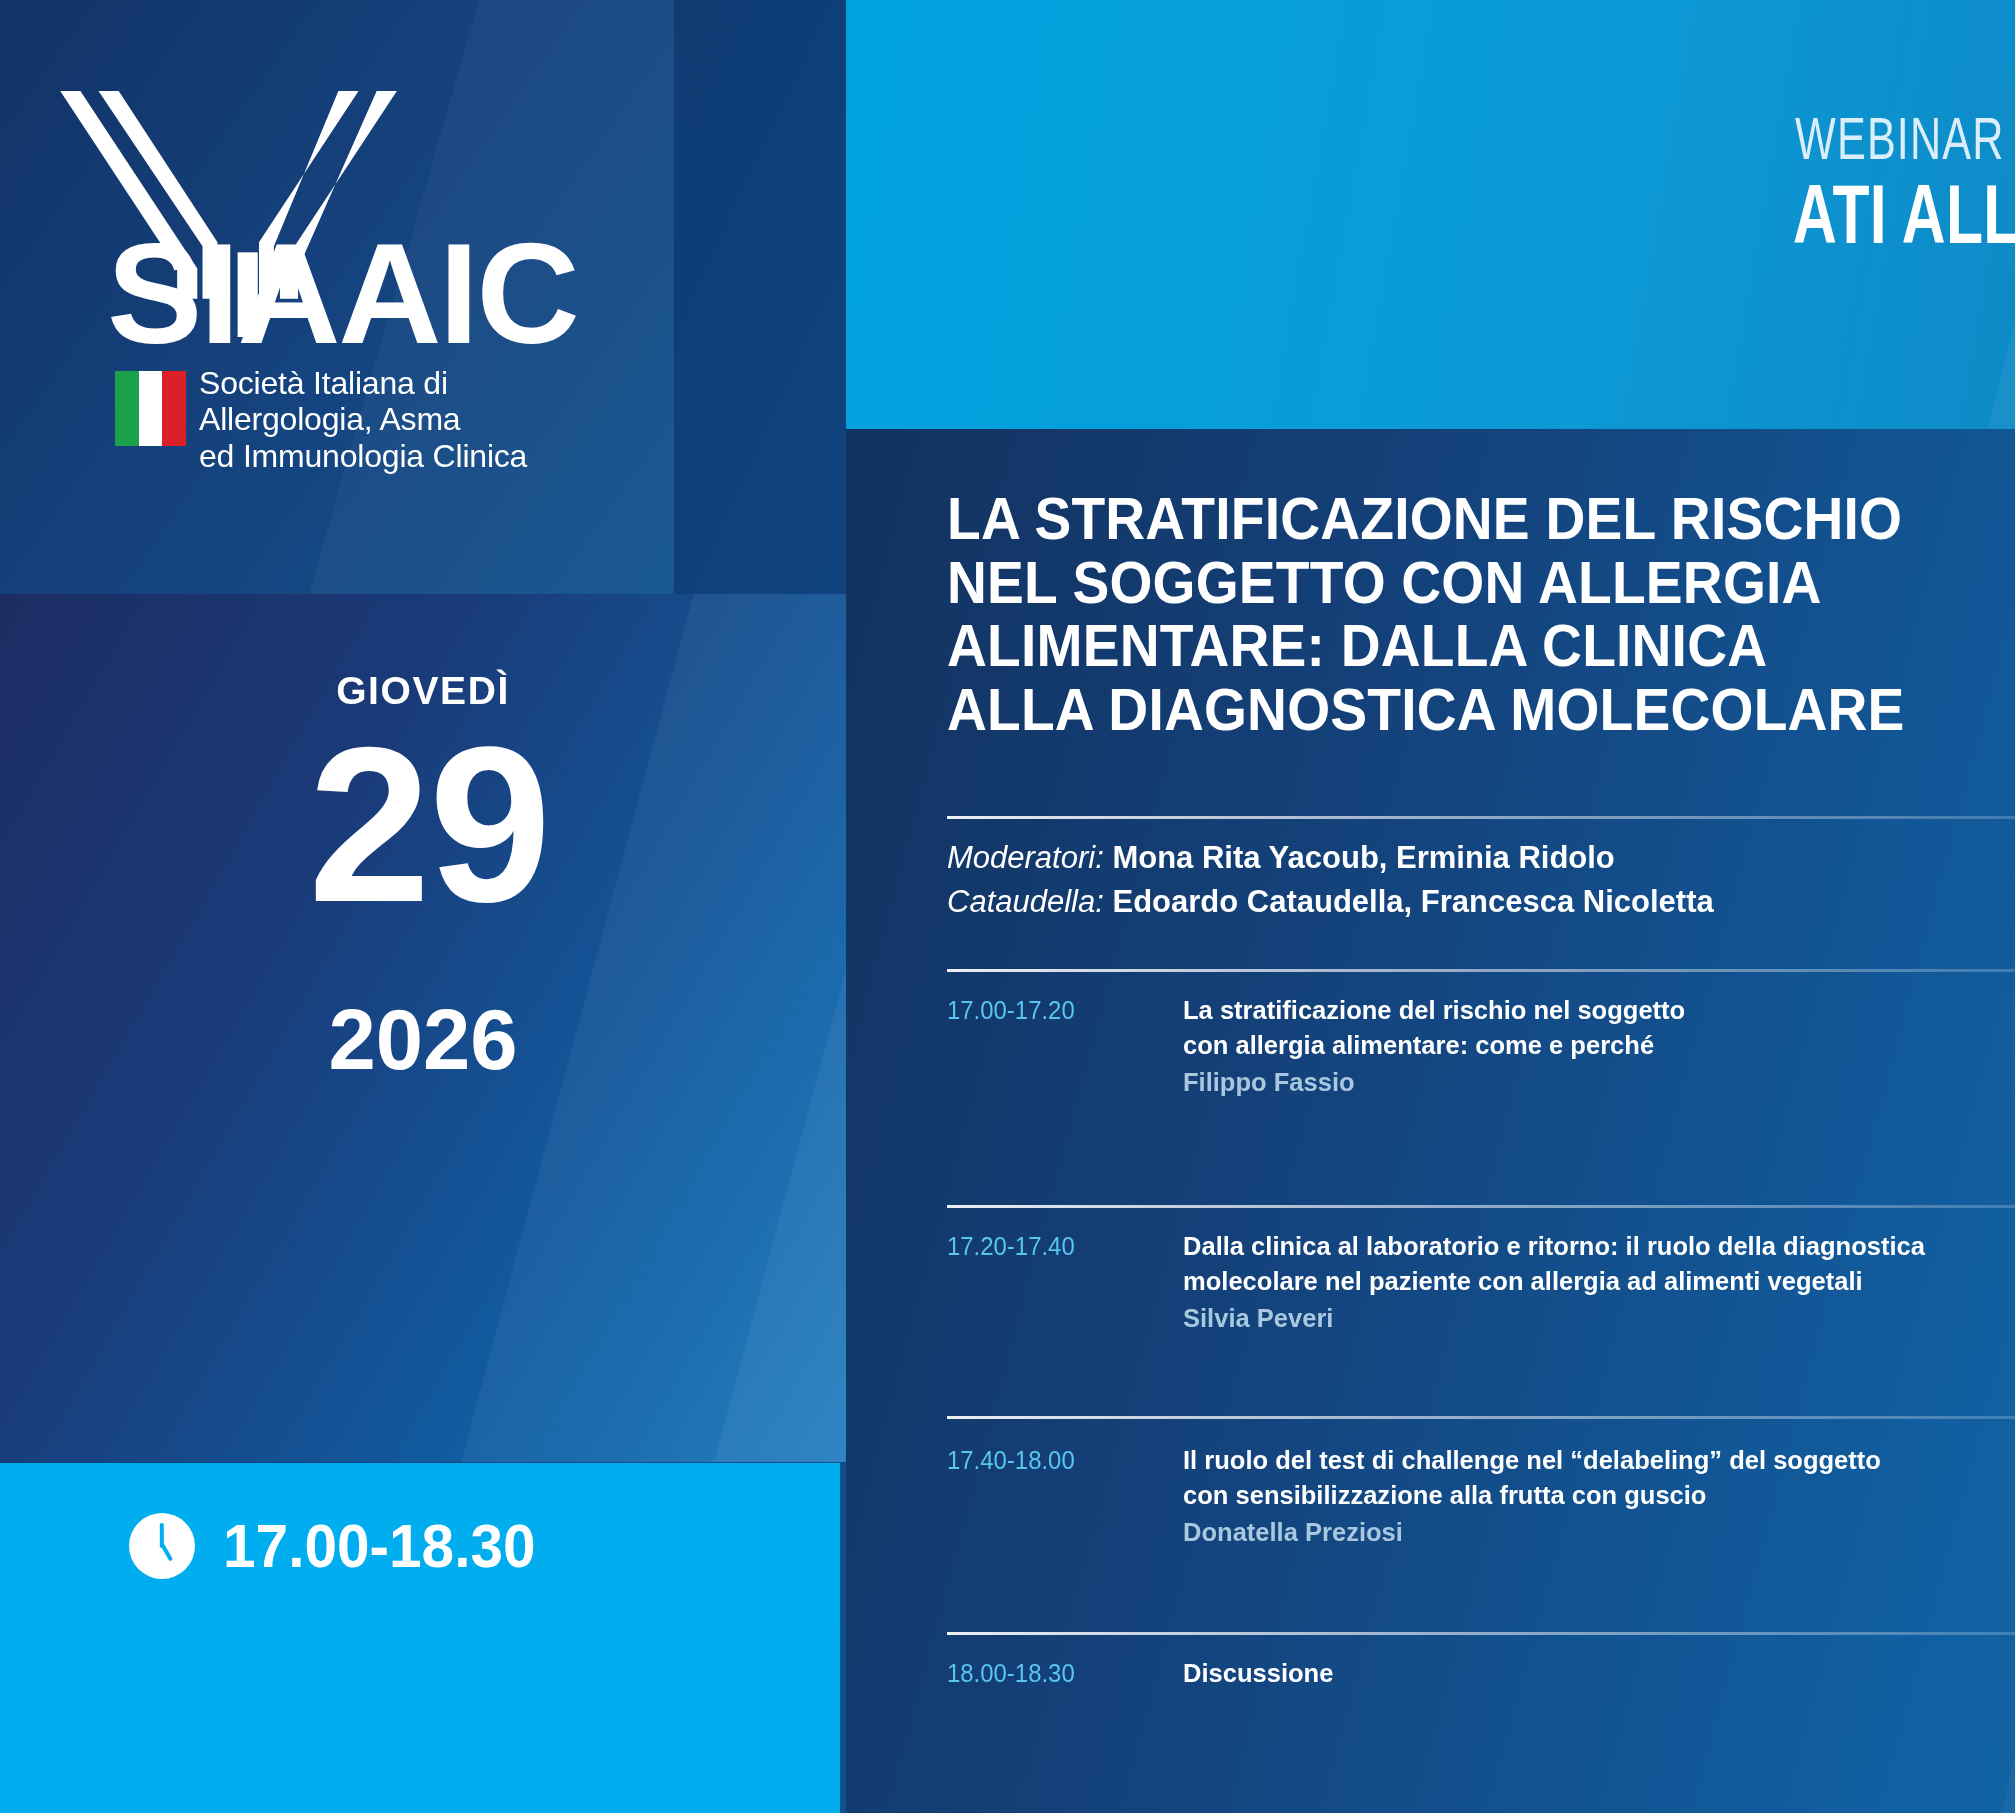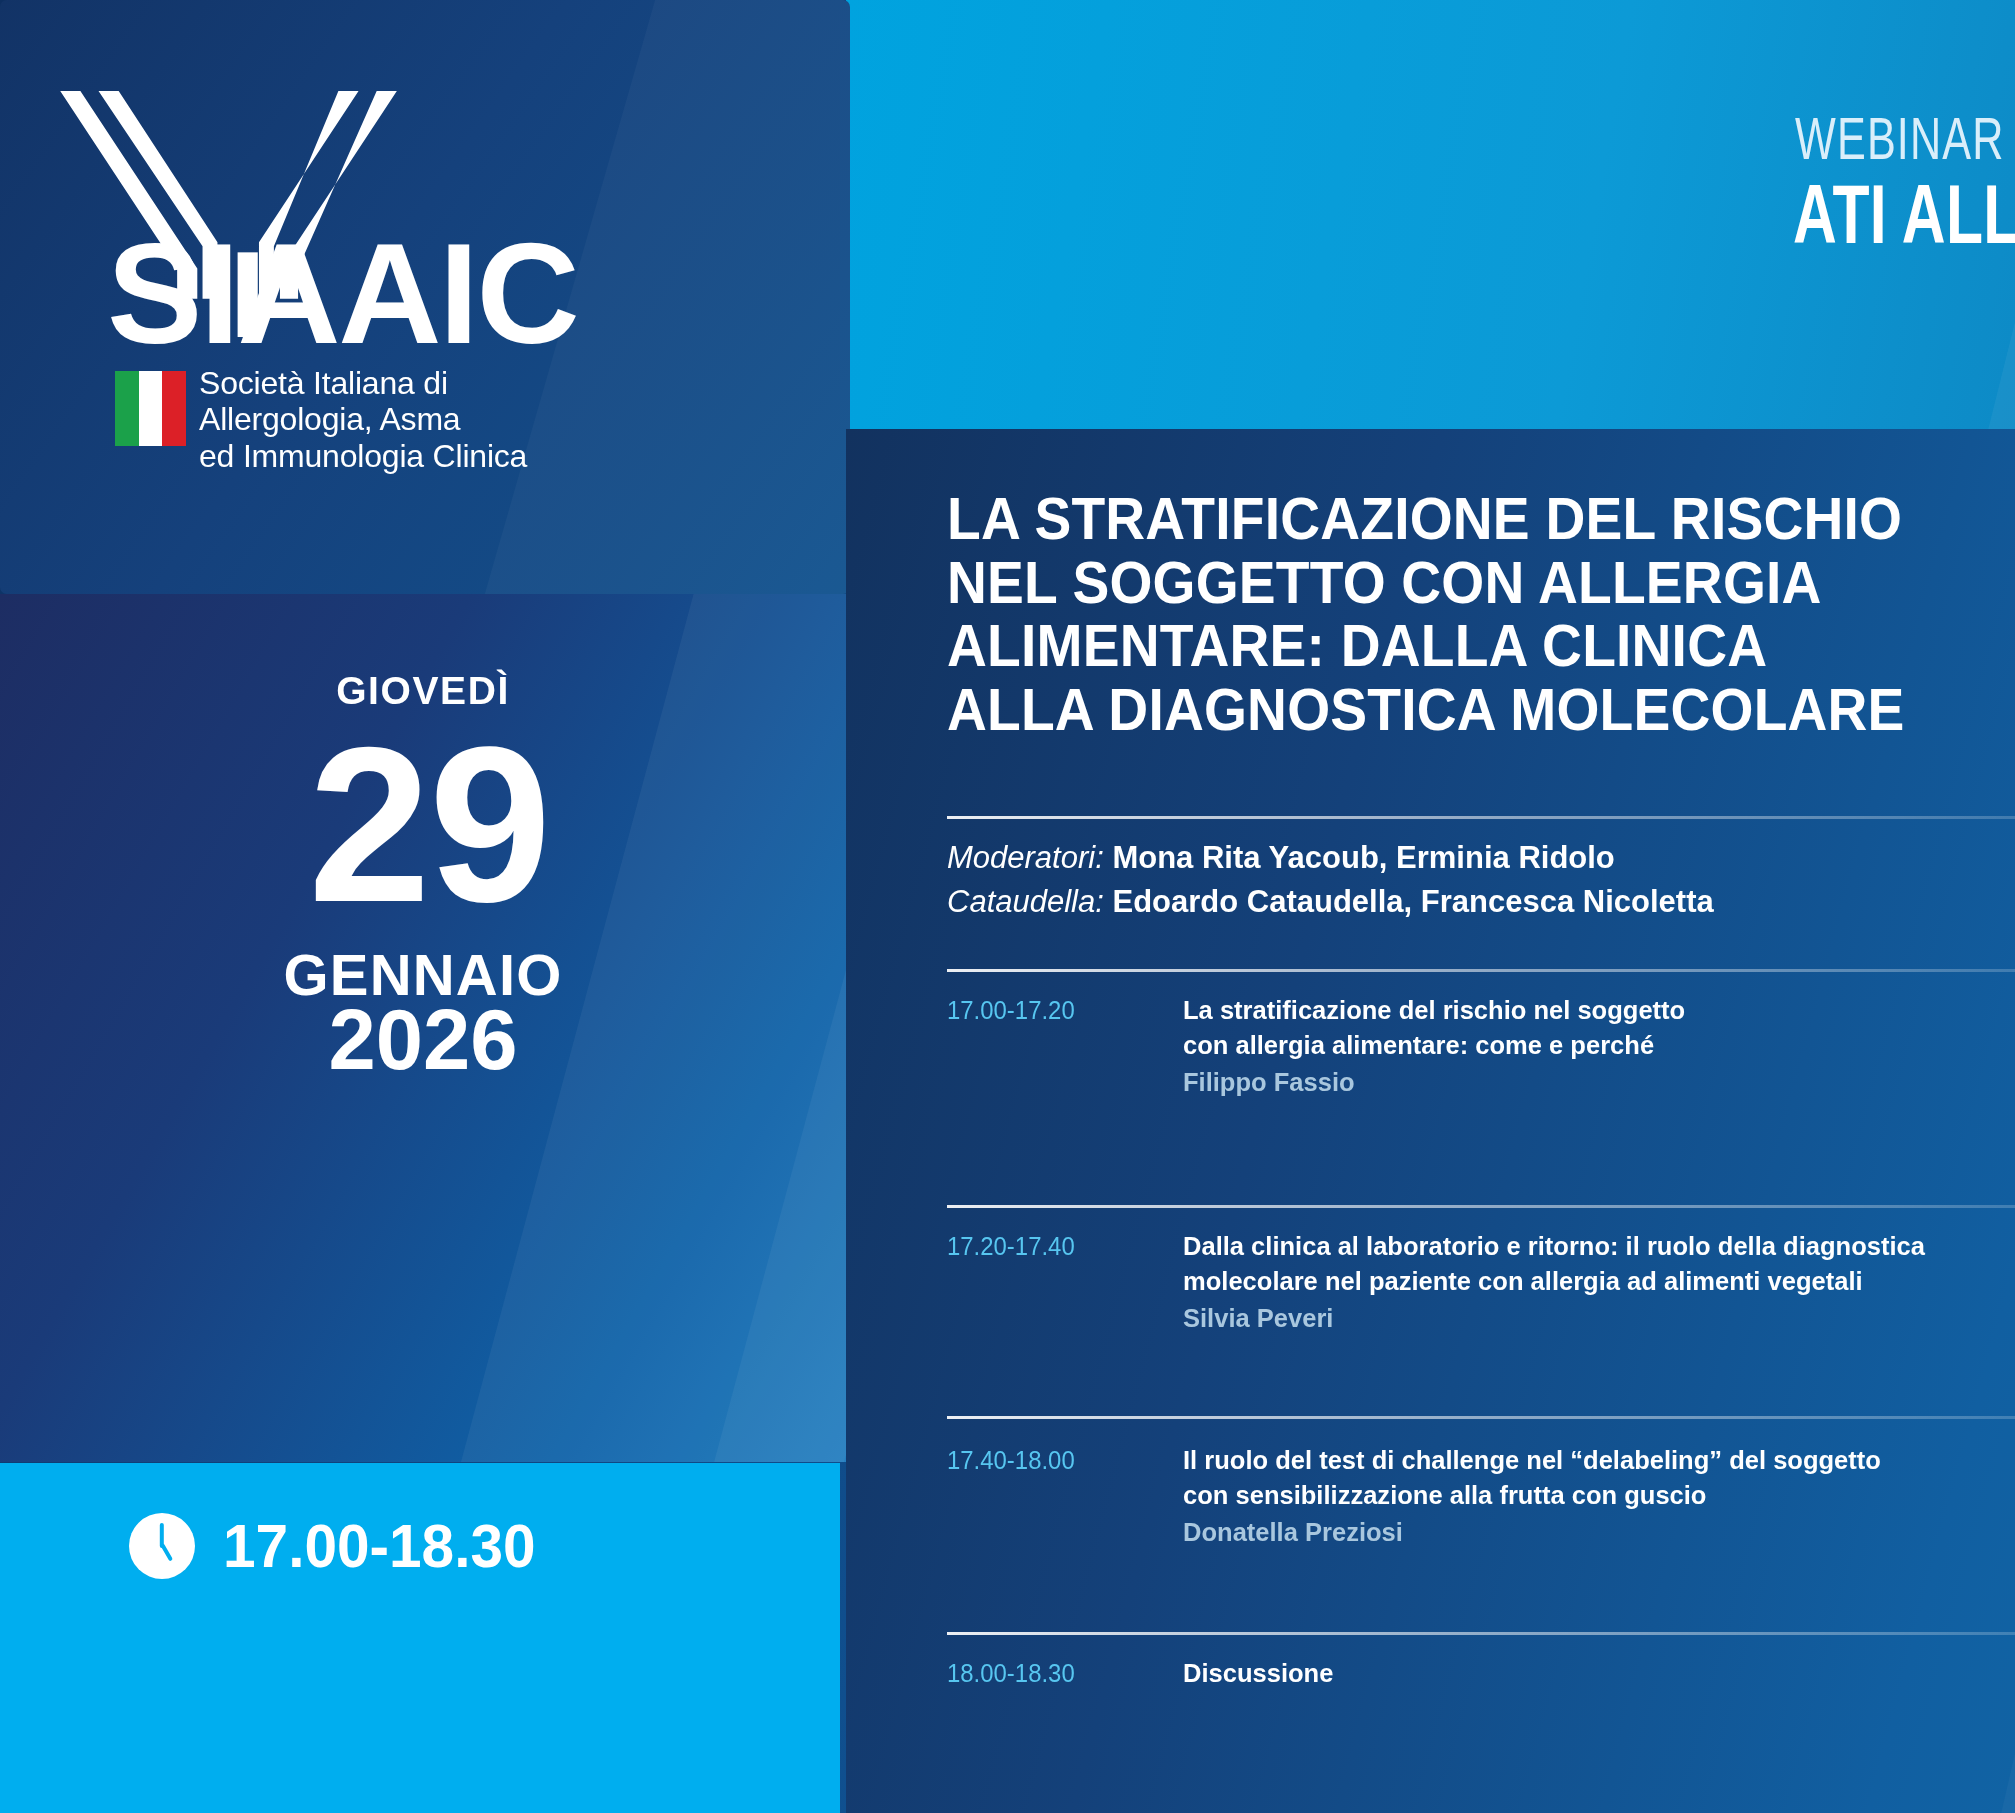--- a/index.html
+++ b/index.html
@@ -35,24 +35,23 @@
   .hdr-title {
     position:absolute; left:947px; top:173px;
     font-size:83px; font-weight:bold; letter-spacing:0.4px;
     color:#ffffff; line-height:1;
     transform:scaleX(0.73); transform-origin:left top;
     white-space:nowrap;
   }
 
   
   .logo-col {
-    position:absolute; left:0; top:0; width:850px; height:594px;
+    position:absolute; left:0; top:0; width:674px; height:594px;
     background:linear-gradient(125deg, #123366 0%, #15417c 45%, #12538f 100%);
     overflow:hidden;
-    border-radius:7px;
   }
   .logo-col .diag {
     position:absolute; right:-64px; top:-161px; width:363px; height:1048px;
     background:rgba(255,255,255,0.035); transform:skewX(-16deg);
   }
   .logo-wrap { position:absolute; left:38px; top:79px; width:766px; }
 
   
   .siaaic-logo { position:relative; width:629px; height:427px; }
   .ab-y { position:absolute; left:0; top:0; width:629px; height:258px; }
@@ -199,21 +198,20 @@
         </div>
       </div>
     </div>
   </div>
 
   <div class="date-panel">
     <div class="diag2"></div>
     <div class="diag3"></div>
     <div class="d-giov">GIOVEDÌ</div>
     <div class="d-num">29</div>
-    <div class="d-mon">GENNAIO</div>
     <div class="d-year">2026</div>
   </div>
 
   <div class="time-bar">
     <div class="time-row">
       <div class="clock"></div>
       <div class="time-text">17.00-18.30</div>
     </div>
   </div>
 

